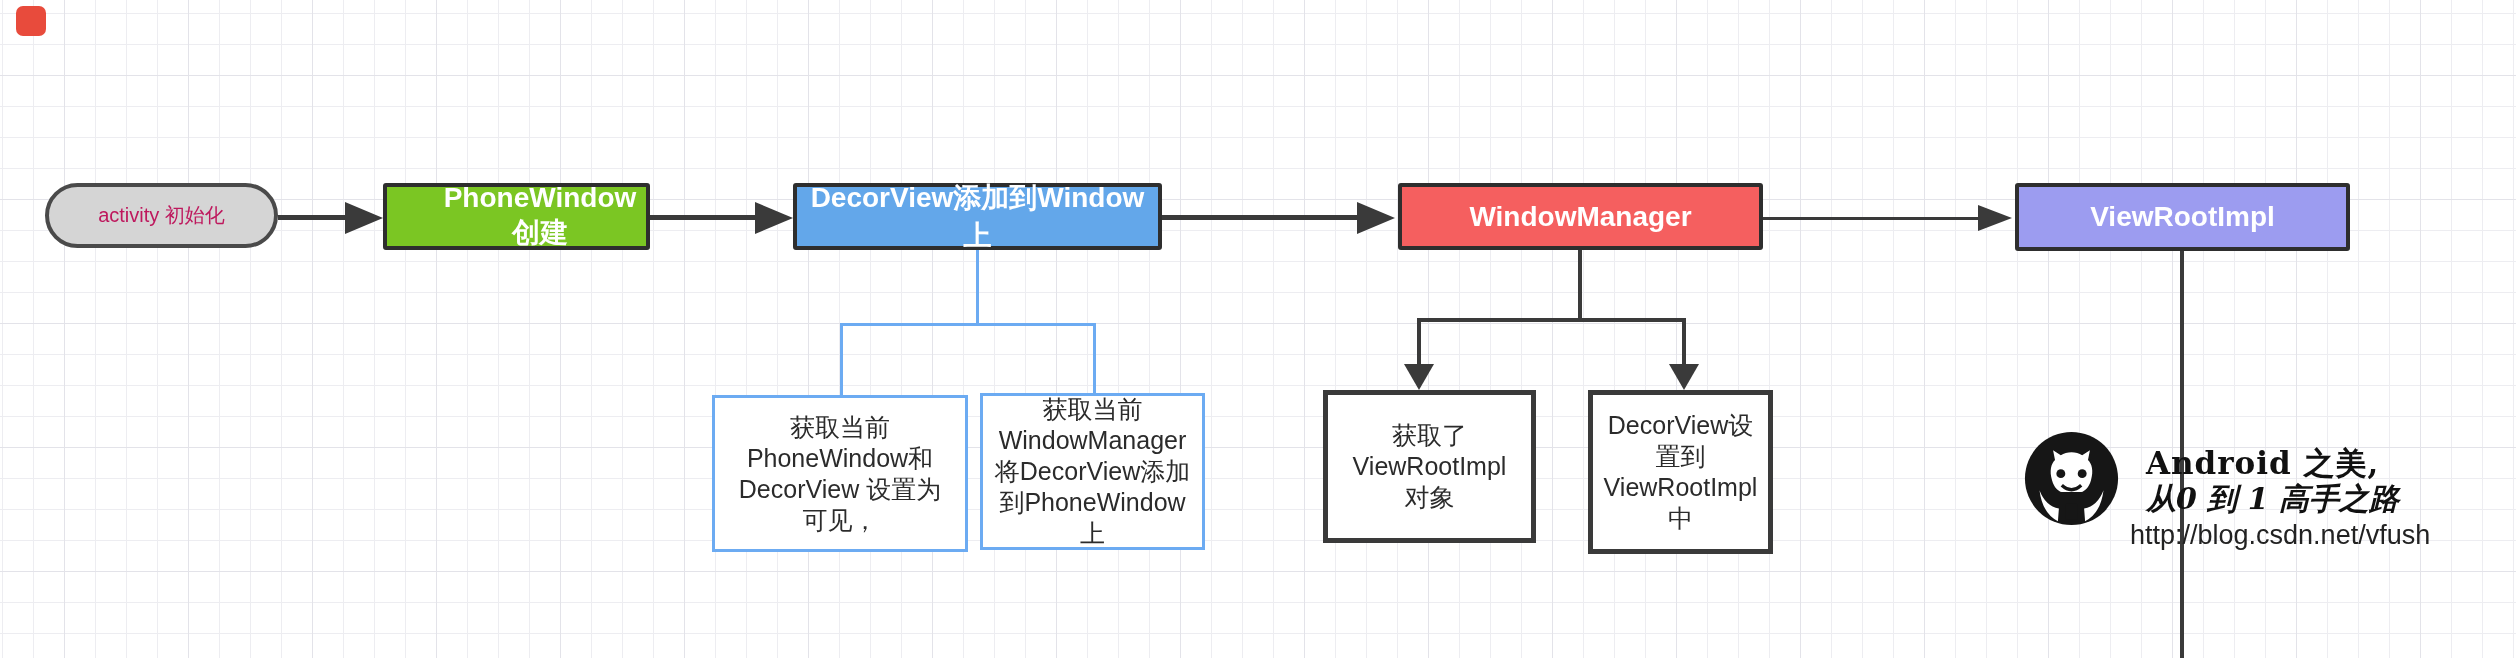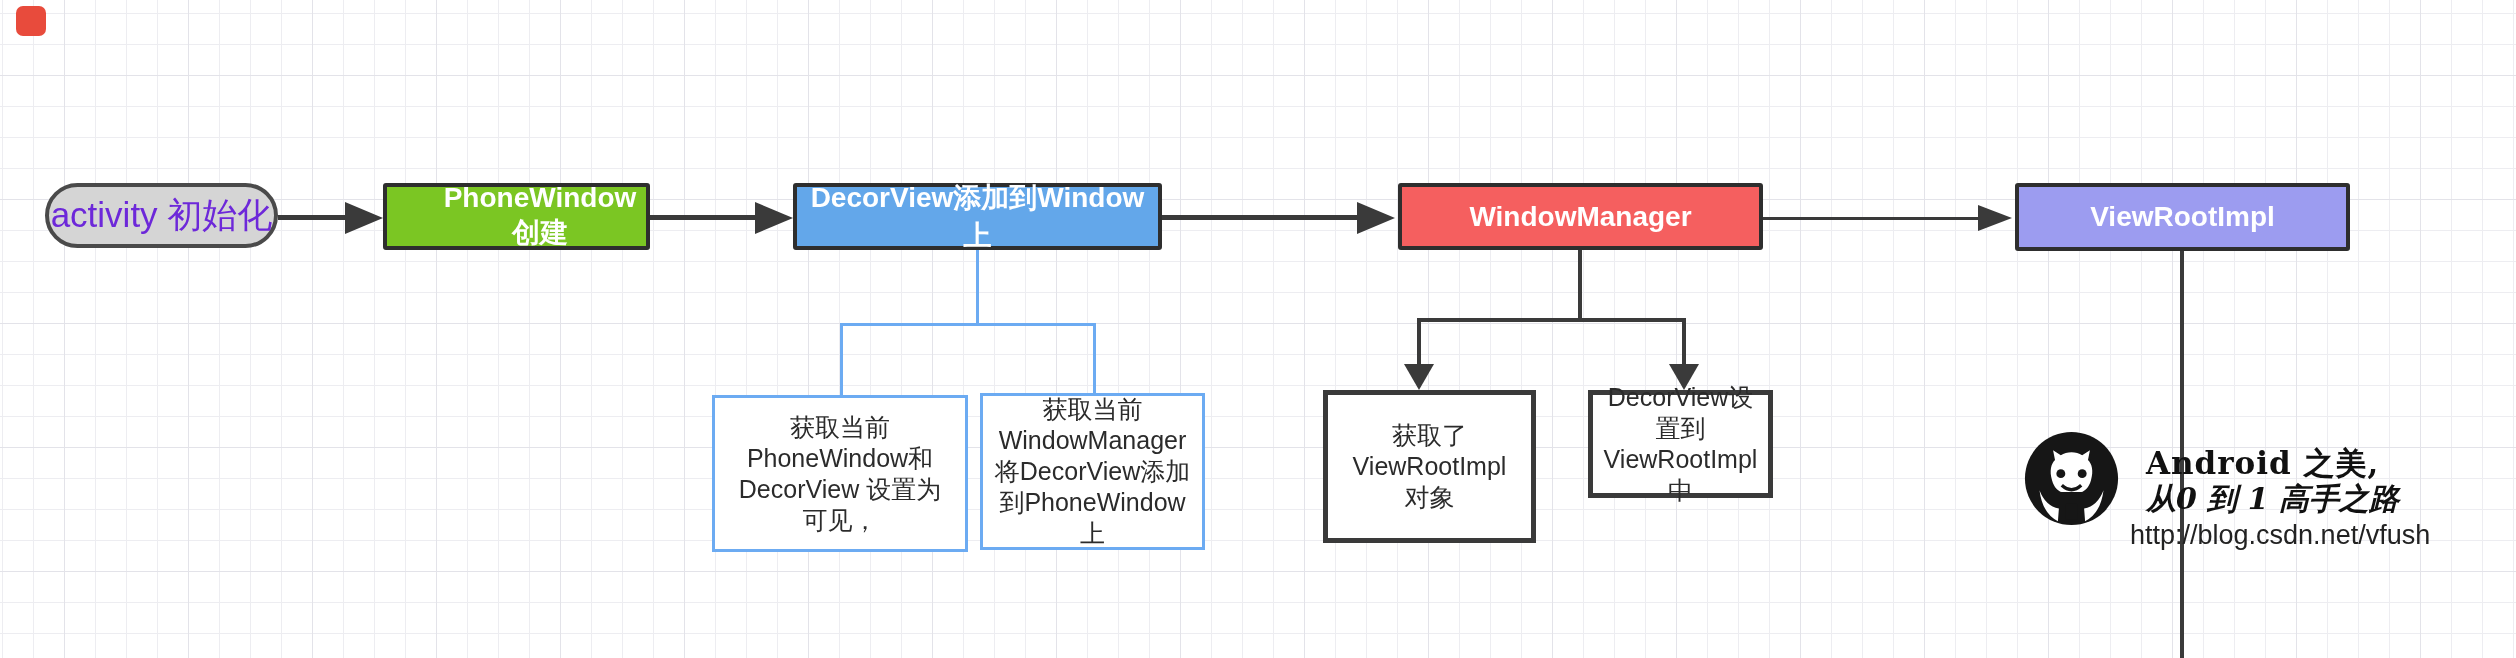--- a/index.html
+++ b/index.html
@@ -15,22 +15,22 @@
     background-size:124px 124px,124px 124px,31px 31px,31px 31px;
     background-position:64px 75px,64px 75px,2px 13px,2px 13px;
   }
   .abs{position:absolute;}
   .node{
     position:absolute;box-sizing:border-box;display:flex;align-items:center;justify-content:center;
     text-align:center;
   }
   .node.main{border:4px solid #2e2e2e;border-radius:3px;color:#ffffff;font-weight:bold;font-size:28px;}
   .pill{
-    background:#d5d5d5;border:4px solid #4a4a4a;border-radius:34px;color:#6d28d9;
-    font-size:35px;font-weight:normal;
+    background:#d5d5d5;border:4px solid #4a4a4a;border-radius:34px;color:#be185d;
+    font-size:20px;font-weight:normal;
   }
   .green{background:#7bc623;padding-left:47px;}
   .blue{background:#63a7ea;}
   .red{background:#f55f5f;}
   .purple{background:#9c9cf0;}
   .subbox{
     background:#ffffff;color:#2b2b2b;font-size:25px;line-height:31px;
     white-space:pre-line;
   }
   .subbox.bluestyle{border:3px solid #6cabf2;}
@@ -143,21 +143,21 @@
     <div class="line-dark" style="left:1682px;top:318px;width:4px;height:48px;"></div>
     <div class="ah-down" style="left:1669px;top:364px;"></div>
   </div>
 
   <div class="node subbox darkstyle" style="left:1323px;top:390px;width:213px;height:153px;">
     <span>获取了
 ViewRootImpl
 对象</span>
   </div>
 
-  <div class="node subbox darkstyle" style="left:1588px;top:390px;width:185px;height:108px;">
+  <div class="node subbox darkstyle" style="left:1588px;top:390px;width:185px;height:164px;">
     <span>DecorView设
 置到
 ViewRootImpl
 中</span>
   </div>
 
   <div class="line-dark" style="left:2180px;top:251px;width:4px;height:407px;"></div>
 
   <div>
     <svg class="abs" style="left:2023px;top:430px;" width="97" height="97" viewBox="0 0 100 100">

